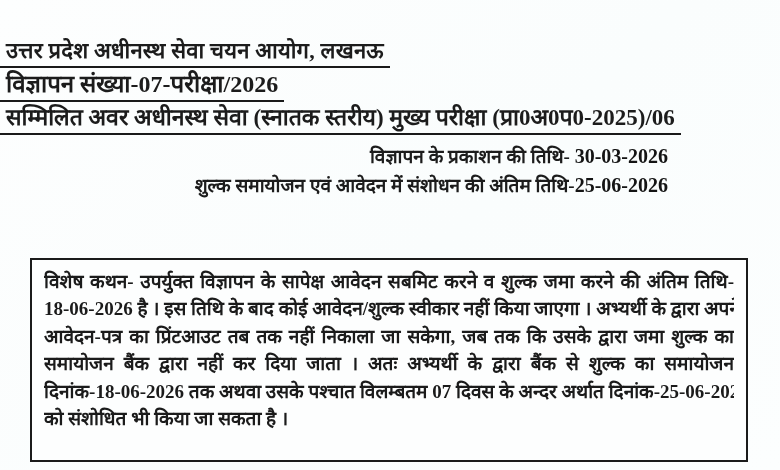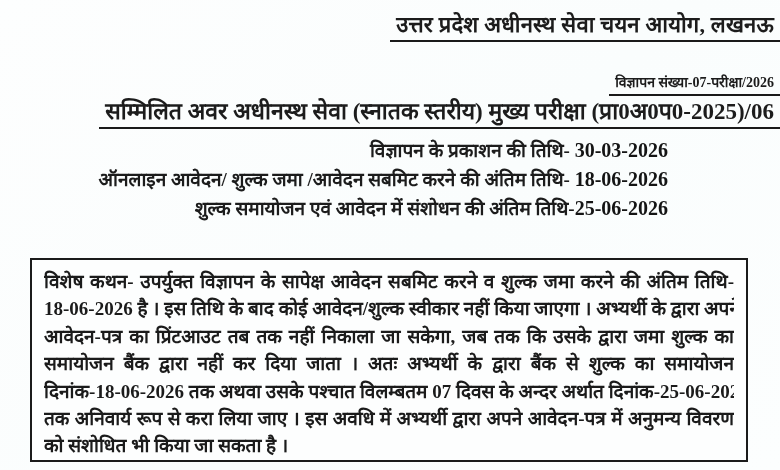--- a/index.html
+++ b/index.html
@@ -10,31 +10,31 @@
   }
   .page{
     position:relative;
     width:780px;height:470px;
     overflow:hidden;
     background:linear-gradient(135deg,#fdfefe 0%,#fafdfd 55%,#fcfefe 100%);
     color:#1c1c1c;
   }
   
   .heading{
-    text-align:right;
-    padding-top:14px;
+    text-align:left;
+    padding-top:40px;
   }
   .h-line{line-height:1;margin-bottom:4px;}
   .u{
     display:inline-block;
     border-bottom:2px solid #1a1a1a;
     padding:0 6px 4px 6px;
   }
   .h1{font-size:22px;font-weight:bold;letter-spacing:0.2px;}
-  .h2{font-size:14px;font-weight:bold;margin-top:30px;}
+  .h2{font-size:24px;font-weight:bold;}
   .h3{font-size:23px;font-weight:bold;}
   
   .dates{
     margin-top:7px;
     padding-right:112px;
     text-align:right;
     font-weight:bold;
   }
   .date-row{
     font-size:19px;
@@ -82,35 +82,33 @@
     <div class="h-line">
       <span class="h3 u">सम्मिलित अवर अधीनस्थ सेवा (स्नातक स्तरीय) मुख्य परीक्षा (प्रा0अ0प0-2025)/06</span>
     </div>
   </div>
 
   <div class="dates">
 
       <div class="date-row"><span class="date-label">विज्ञापन के प्रकाशन की तिथि- </span><span class="date-value">30-03-2026</span></div>
 
 
-      <div class="date-row"><span class="date-label">ऑनलाइन आवेदन/ शुल्क जमा /आवेदन सबमिट करने की अंतिम तिथि- </span><span class="date-value">18-06-2026</span></div>
 
       <div class="date-row"><span class="date-label">शुल्क समायोजन एवं आवेदन में संशोधन की अंतिम तिथि-</span><span class="date-value">25-06-2026</span></div>
     </div>
 
   <div class="notice">
 
       <div class="notice-line">विशेष कथन- उपर्युक्त विज्ञापन के सापेक्ष आवेदन सबमिट करने व शुल्क जमा करने की अंतिम तिथि-</div>
 
       <div class="notice-line">18-06-2026 है । इस तिथि के बाद कोई आवेदन/शुल्क स्वीकार नहीं किया जाएगा । अभ्यर्थी के द्वारा अपने</div>
 
       <div class="notice-line">आवेदन-पत्र का प्रिंटआउट तब तक नहीं निकाला जा सकेगा, जब तक कि उसके द्वारा जमा शुल्क का</div>
 
       <div class="notice-line">समायोजन बैंक द्वारा नहीं कर दिया जाता । अतः अभ्यर्थी के द्वारा बैंक से शुल्क का समायोजन</div>
 
       <div class="notice-line">दिनांक-18-06-2026 तक अथवा उसके पश्चात विलम्बतम 07 दिवस के अन्दर अर्थात दिनांक-25-06-2026</div>
 
-      <div class="notice-line">तक अनिवार्य रूप से करा लिया जाए । इस अवधि में अभ्यर्थी द्वारा अपने आवेदन-पत्र में अनुमन्य विवरण</div>
 
       <div class="notice-line">को संशोधित भी किया जा सकता है ।</div>
     </div>
 
 </div>
 
 </body></html>

